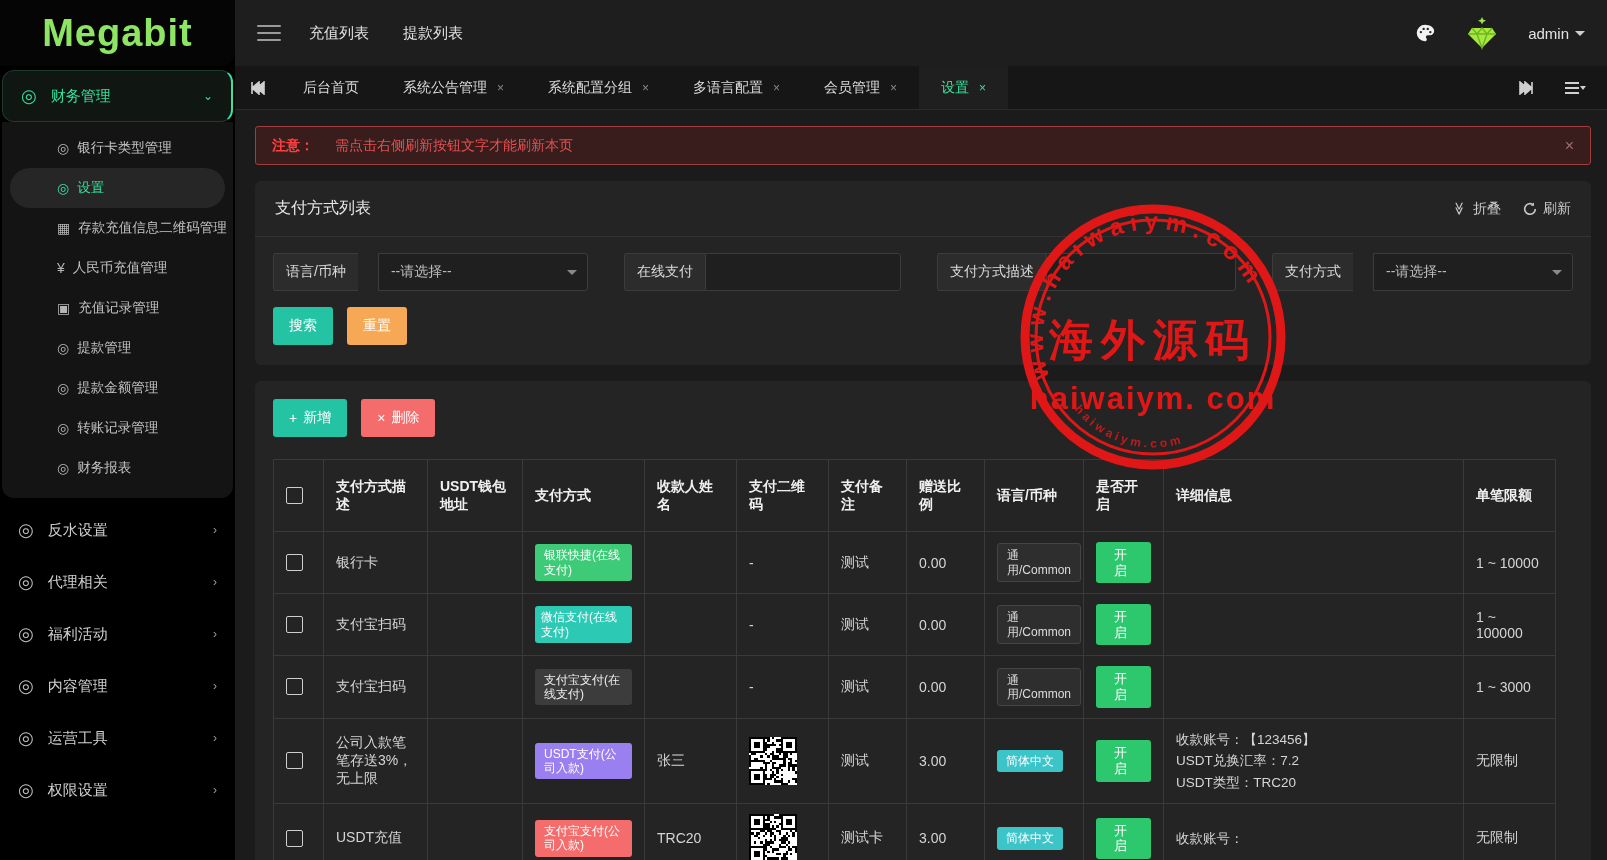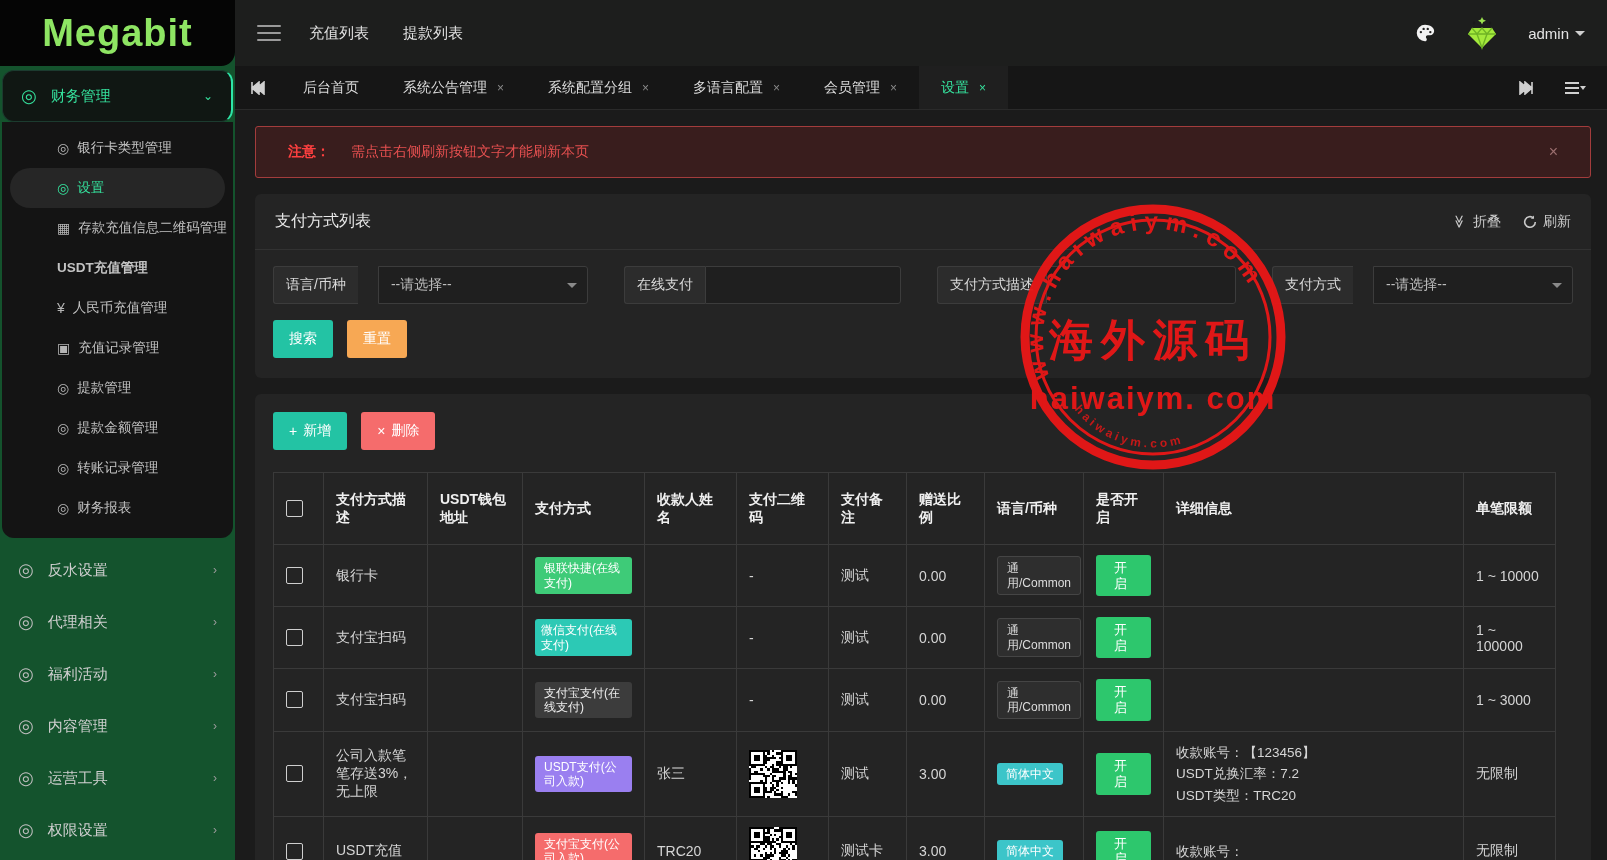--- a/index.html
+++ b/index.html
@@ -1,21 +1,21 @@
 <!DOCTYPE html>
 <html><head>
 <meta charset="utf-8">
 <style>
   * { margin:0; padding:0; box-sizing:border-box; }
   html,body { width:1607px; height:860px; overflow:hidden; background:#171717;
     font-family:"Liberation Sans","DejaVu Sans",sans-serif; color:#d8d8d8; }
   .app { display:flex; width:100%; height:100%; }
 
   
-  .sidebar { width:235px; min-width:235px; background:#14532d; height:100%; overflow:hidden; }
+  .sidebar { width:235px; min-width:235px; background:#000000; height:100%; overflow:hidden; }
   .logo-box { height:66px; background:#050505; display:flex; align-items:center; justify-content:center;
     border-radius:0 0 14px 0; }
   .logo { font-size:38px; font-weight:800; color:#8ee563; letter-spacing:1px; }
   .menu-group { display:flex; align-items:center; padding:0 18px; height:52px; font-size:15px;
     color:#cfcfcf; cursor:pointer; }
   .menu-group .gicon { font-size:18px; color:#bdbdbd; margin-right:14px; }
   .menu-group .chev { margin-left:auto; color:#9a9a9a; font-size:12px; }
   .menu-group.active { background:#101713; border:1px solid #1c3b2f; border-right:2px solid #2ee6a8;
     border-radius:12px; margin:4px 2px 0 2px; color:#35e09c; }
   .menu-group.active .gicon, .menu-group.active .chev { color:#35e09c; }
@@ -44,22 +44,22 @@
   .tab-ctrl { width:46px; display:flex; align-items:center; justify-content:center; cursor:pointer; color:#cfcfcf; }
   .tabs { display:flex; flex:1; }
   .tab { display:flex; align-items:center; gap:10px; padding:0 22px; font-size:14px; color:#dcdcdc; cursor:pointer; }
   .tab .x { color:#8a8a8a; font-size:12px; }
   .tab.active { background:#1f1f1f; color:#35e09c; }
   .tab.active .x { color:#35e09c; }
   .tab-right { display:flex; align-items:center; gap:8px; padding-right:14px; }
 
   
   .content { flex:1; background:#1b1b1b; padding:16px 16px 0 20px; overflow:hidden; position:relative; }
-  .alert { height:52px; background:#391d1d; border:1px solid #a33c3c; border-radius:3px;
-    display:flex; align-items:center; padding:0 32px;justify-content:space-between; }
+  .alert { height:39px; background:#391d1d; border:1px solid #a33c3c; border-radius:3px;
+    display:flex; align-items:center; padding:0 16px;justify-content:space-between; }
   .alert b { color:#ff4040; font-size:14px; margin-right:10px; }
   .alert span { color:#e65050; font-size:14px;margin-left:11px; }
   .alert .close { margin-left:auto; color:#9c6f6f; font-size:16px; cursor:pointer; }
 
   .panel { background:#242424; border-radius:6px; margin-top:16px; }
   .panel-head { height:56px; display:flex; align-items:center; padding:0 20px; border-bottom:1px solid #323232; }
   .panel-title { font-size:16px; color:#e8e8e8; }
   .panel-tools { margin-left:auto; display:flex; gap:22px; font-size:14px; color:#c9c9c9; }
   .panel-tools .tool { cursor:pointer; display:flex; align-items:center; gap:6px; }
   .fold-icon { display:inline-block; transform:rotate(90deg); font-size:13px; }
@@ -126,23 +126,20 @@
         <span class="sicon">◎</span>
         <span>银行卡类型管理</span>
       </div>
       <div class="submenu-item active">
         <span class="sicon">◎</span>
         <span>设置</span>
       </div>
       <div class="submenu-item">
         <span class="sicon">▦</span>
         <span>存款充值信息二维码管理</span>
-      </div>
-      <div class="submenu-item" style="font-weight:bold;">
-        <span>USDT充值管理</span>
       </div>
       <div class="submenu-item">
         <span class="sicon">¥</span>
         <span>人民币充值管理</span>
       </div>
       <div class="submenu-item">
         <span class="sicon">▣</span>
         <span>充值记录管理</span>
       </div>
       <div class="submenu-item">

